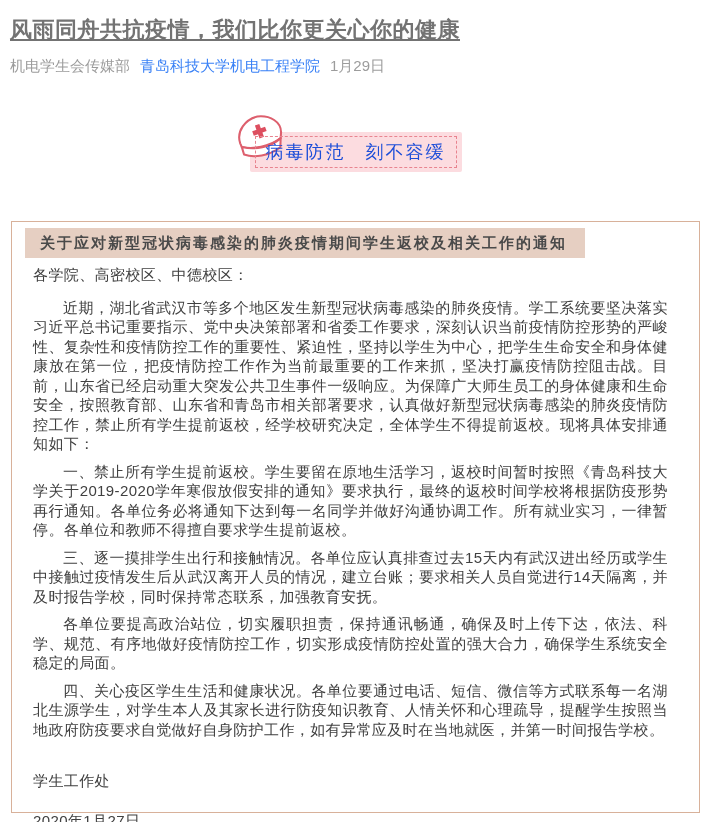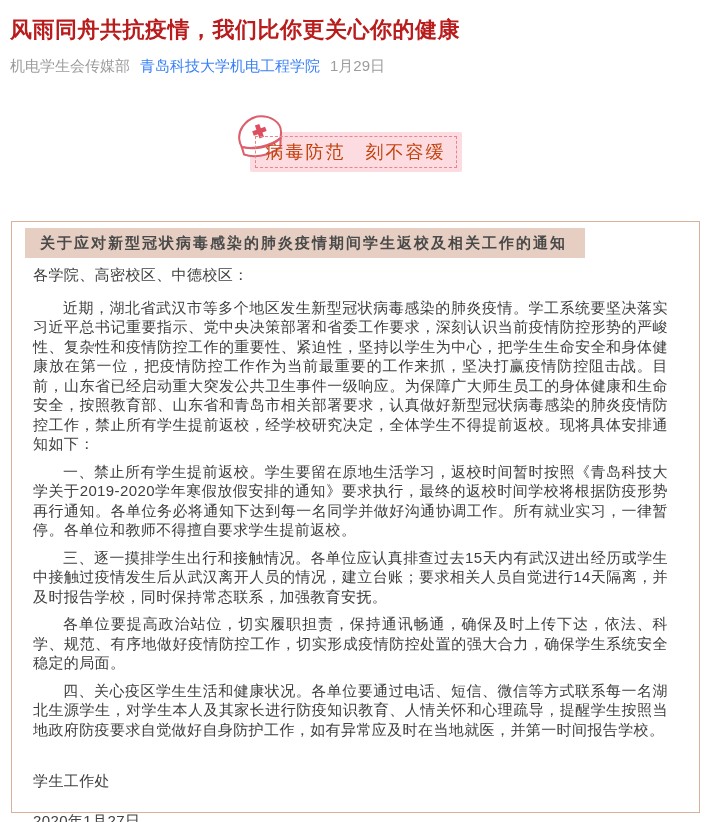--- a/index.html
+++ b/index.html
@@ -8,22 +8,23 @@
     background: #ffffff;
     overflow: hidden;
     font-family: "Liberation Sans", "DejaVu Sans", sans-serif;
   }
   .page { position: relative; width: 711px; height: 822px; }
 
   
   .article-title {
     margin: 14px 10px 0 10px;
     font-size: 22px; line-height: 32px;
-    font-weight: bold; color: #b91c1c;
+    font-weight: bold; color: #737373;
     letter-spacing: 0.5px;
+    text-decoration: underline;
   }
   .byline {
     margin: 11px 10px 0 10px;
     font-size: 15px; color: #9c9c9c;
     display: flex; align-items: center; gap: 10px;
     white-space: nowrap;
   }
   .byline .account {
     color: #3b82f6; text-decoration: none; cursor: pointer;
     font-weight: 500;
@@ -37,21 +38,21 @@
   }
   .banner-fill {
     position: absolute; inset: 0;
     background: #fcdce0;
     border-radius: 2px;
   }
   .banner-dashed {
     position: absolute; top: 4px; right: 5px; bottom: 4px; left: 5px;
     border: 1px dashed #e8838f;
     display: flex; align-items: center; justify-content: center;
-    color: #c2410c;
+    color: #1d4ed8;
     font-size: 18px; letter-spacing: 2px;
     white-space: pre;
   }
   .cap-icon {
     position: absolute; left: -20px; top: -21px;
     width: 60px; height: 52px;
     transform: rotate(-10deg);
   }
 
   

